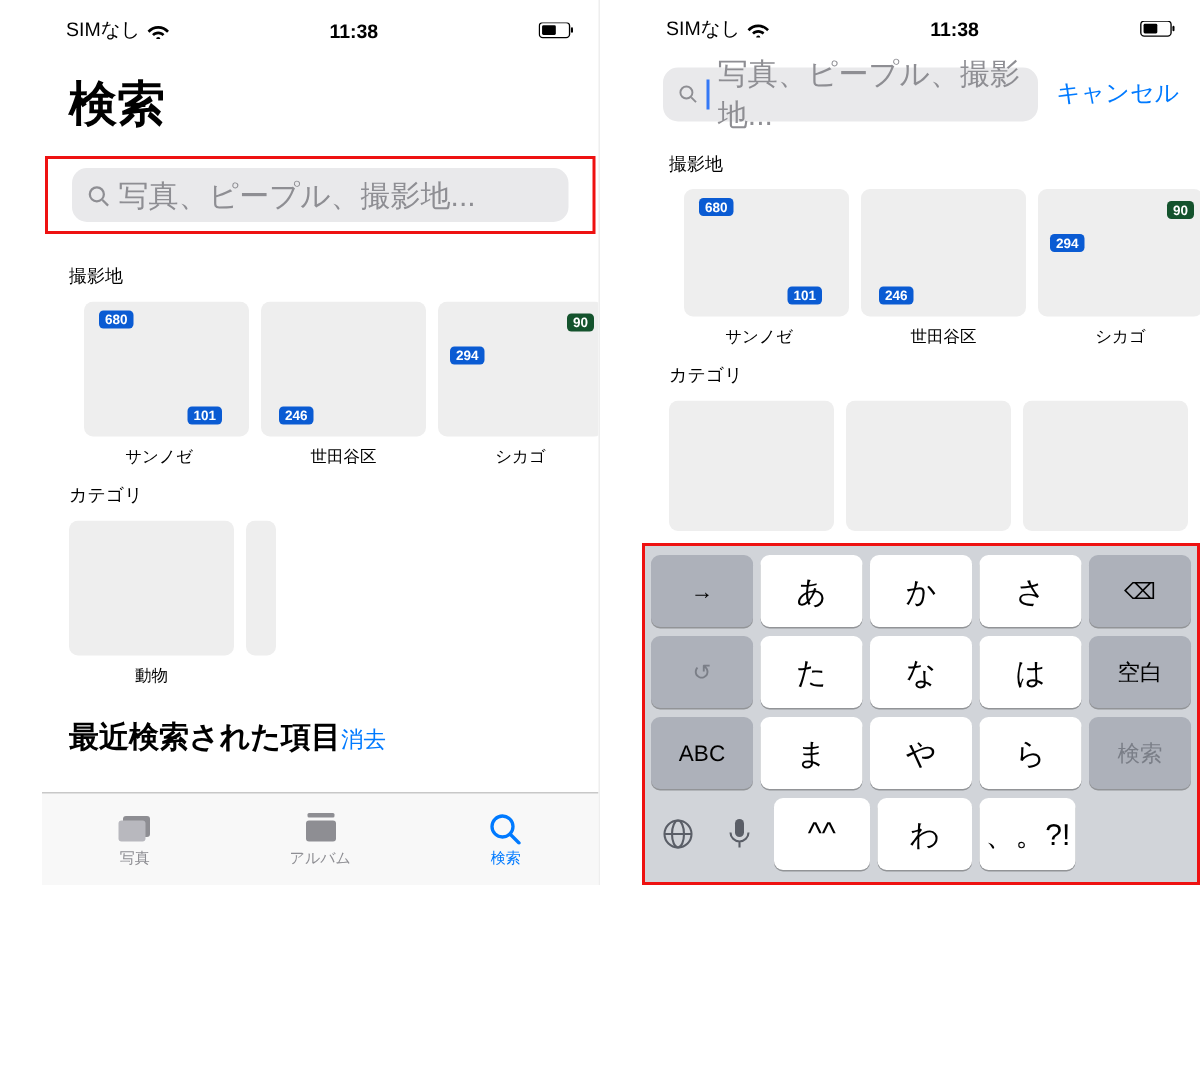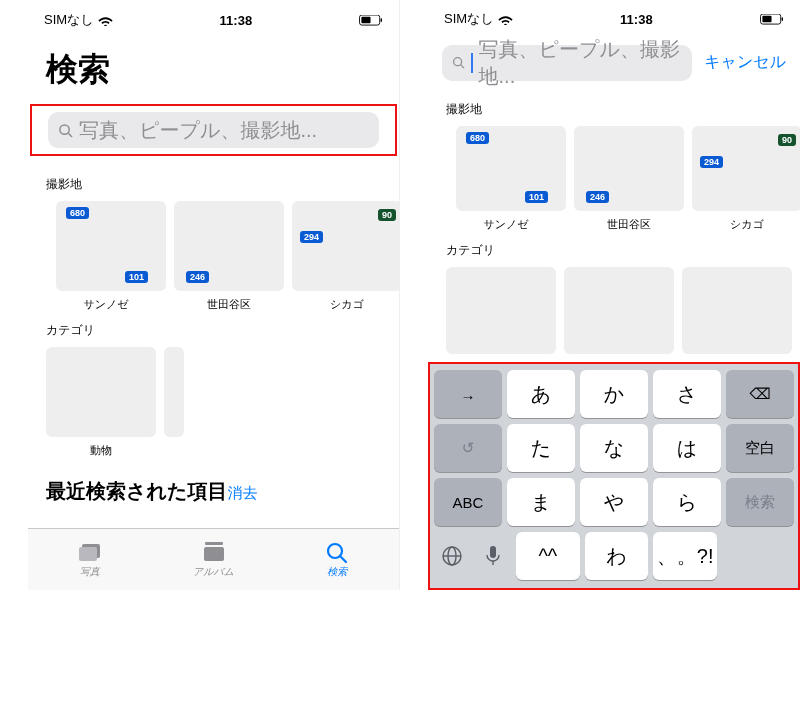--- a/index.html
+++ b/index.html
@@ -44,21 +44,21 @@
 .cat-food { background: radial-gradient(circle at 30% 40%,#d9a85a 30%,#3a3a30 30%,#1a1a15 80%); }
 .cat-dog { background: linear-gradient(180deg,#574438 30%,#c9884a 30%,#c9884a 65%,#e8d8c8 65%); }
 .cat-jelly { background: radial-gradient(circle at 30% 30%,#ffd6a8 15%,#1a4dd9 15%,#0a2a99 70%); }
 .cat-jelly2 { background: radial-gradient(circle at 50% 40%,#f8b078 12%,#7a4fff 12%,#5a2fe8 60%,#3a1fc8); }
 .cat-peek { background: linear-gradient(#888,#666); }
 
 .recent { font-size: 20px; font-weight: 700; padding: 20px 18px 6px; display: flex; align-items: baseline; font-family: Liberation Mono, monospace; }
 .clear { color: #007aff; font-size: 15px; font-weight: 400; }
 
 .tabbar { margin-top: auto; height: 62px; border-top: 0.5px solid #c8c8c8; background: #f8f8f8; display: flex; }
-.tab { flex: 1; display: flex; flex-direction: column; align-items: center; justify-content: center; gap: 2px; font-size: 10px; color: #8e8e93; font-style: italic; }
+.tab { flex: 1; display: flex; flex-direction: column; align-items: center; justify-content: center; gap: 2px; font-size: 10px; color: #8e8e93; }
 .tab.active { color: #007aff; }
 .tab svg { width: 26px; height: 22px; }
 
 
 .kb-wrap { border: 2px solid #e11; margin: 8px 0 0 0; }
 .kb { background: #d1d4d9; padding: 6px 4px 8px; }
 .kb-row { display: flex; gap: 5px; margin-bottom: 6px; }
 .kb-row:last-child { margin-bottom: 0; }
 .key { flex: 1; height: 48px; border-radius: 6px; display: flex; align-items: center; justify-content: center; font-size: 20px; box-shadow: 0 1px 0 rgba(0,0,0,.3); }
 .key.white { background: #fff; color: #000; }

